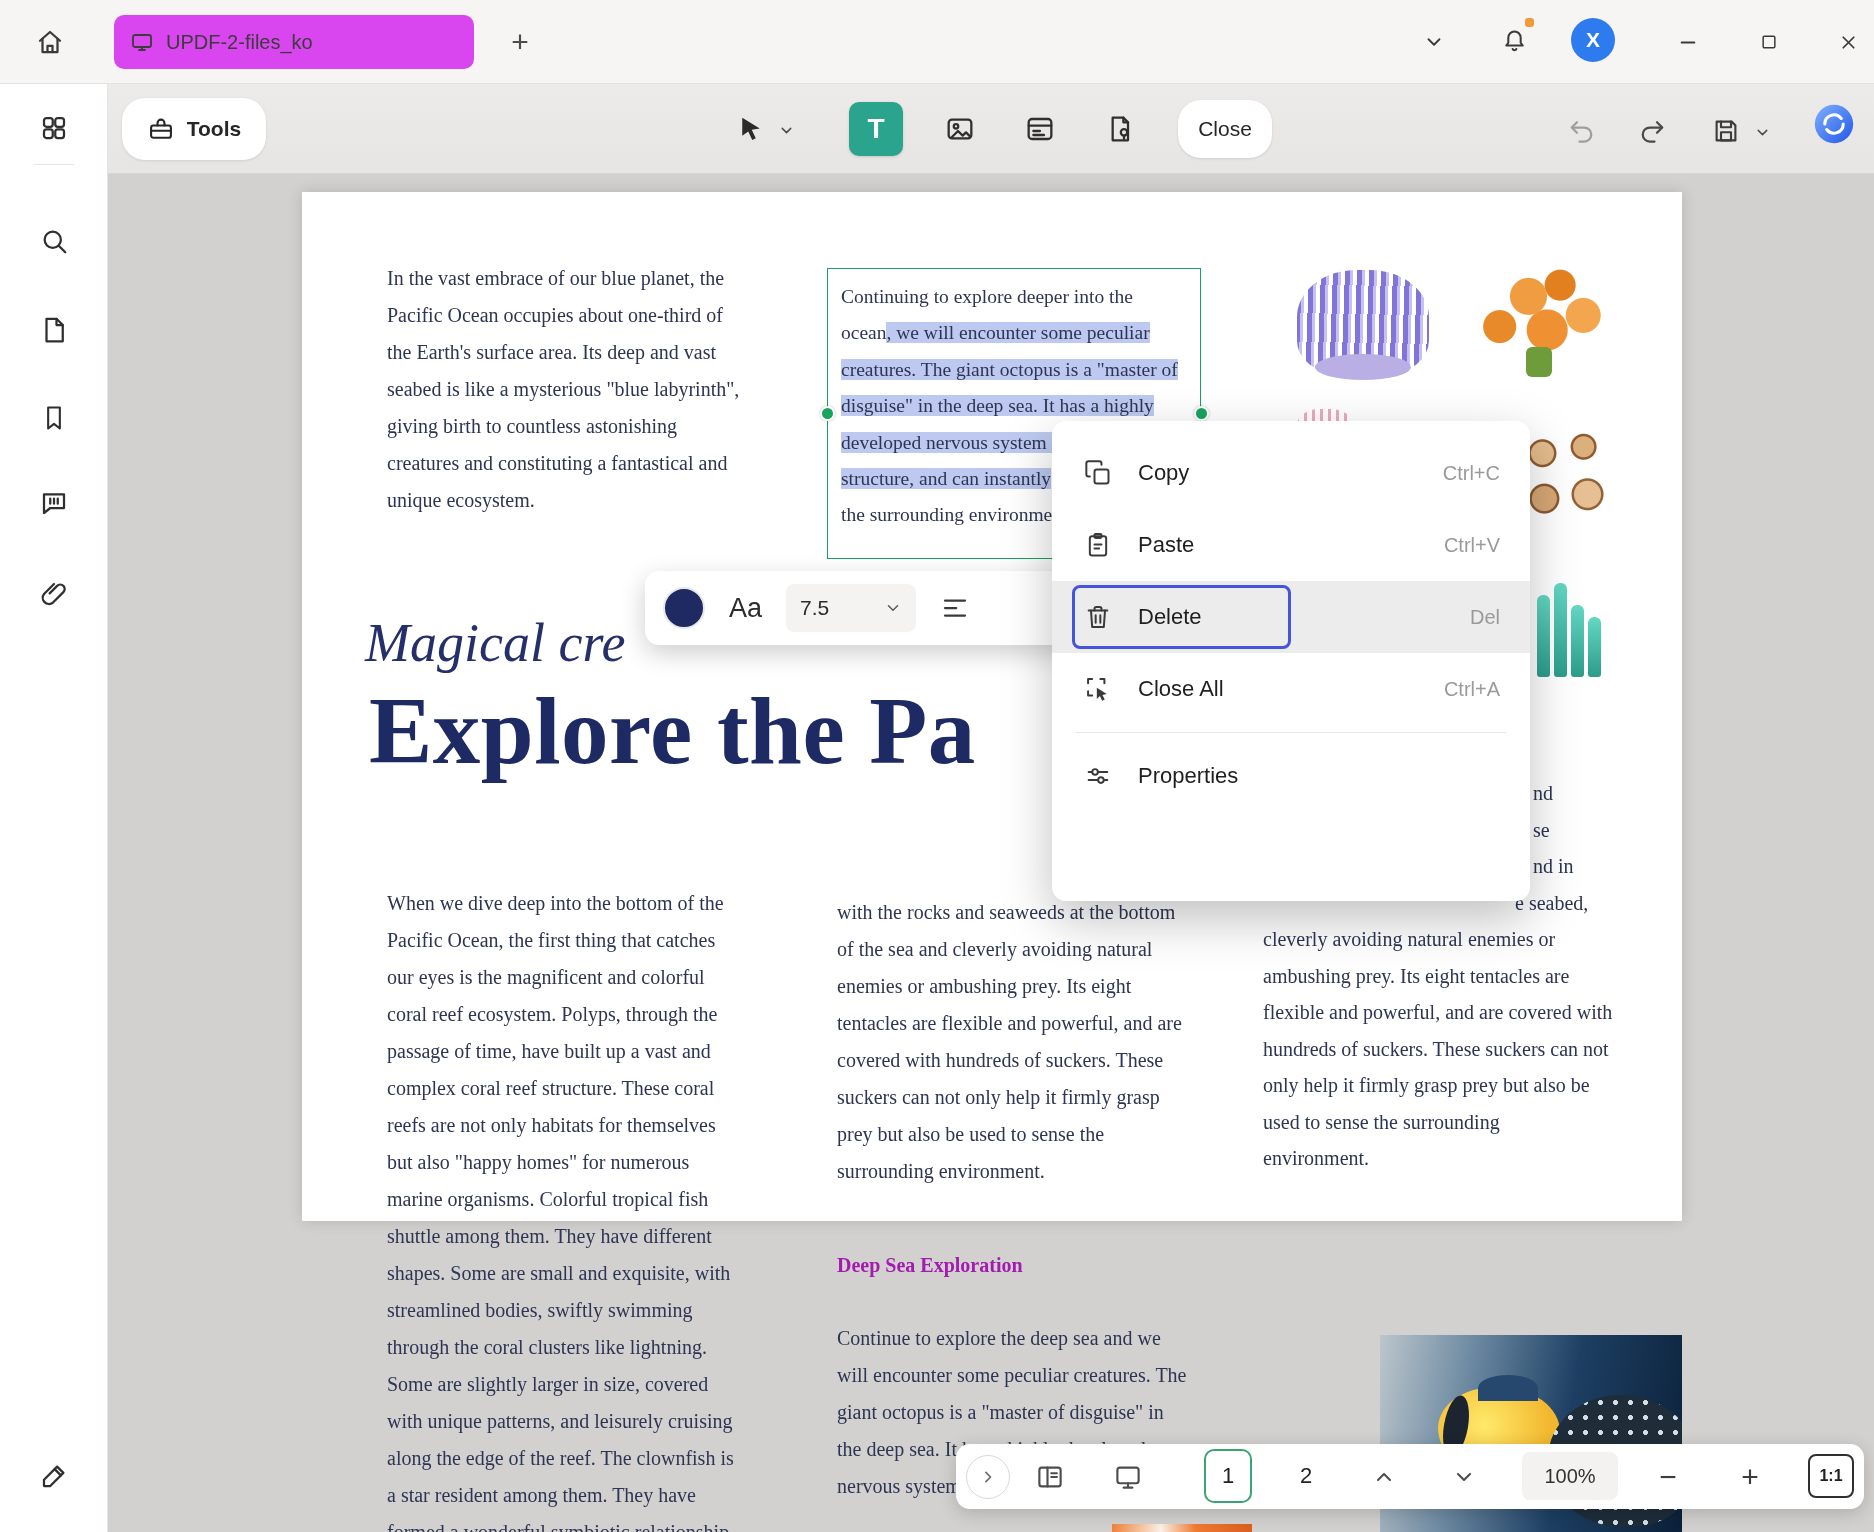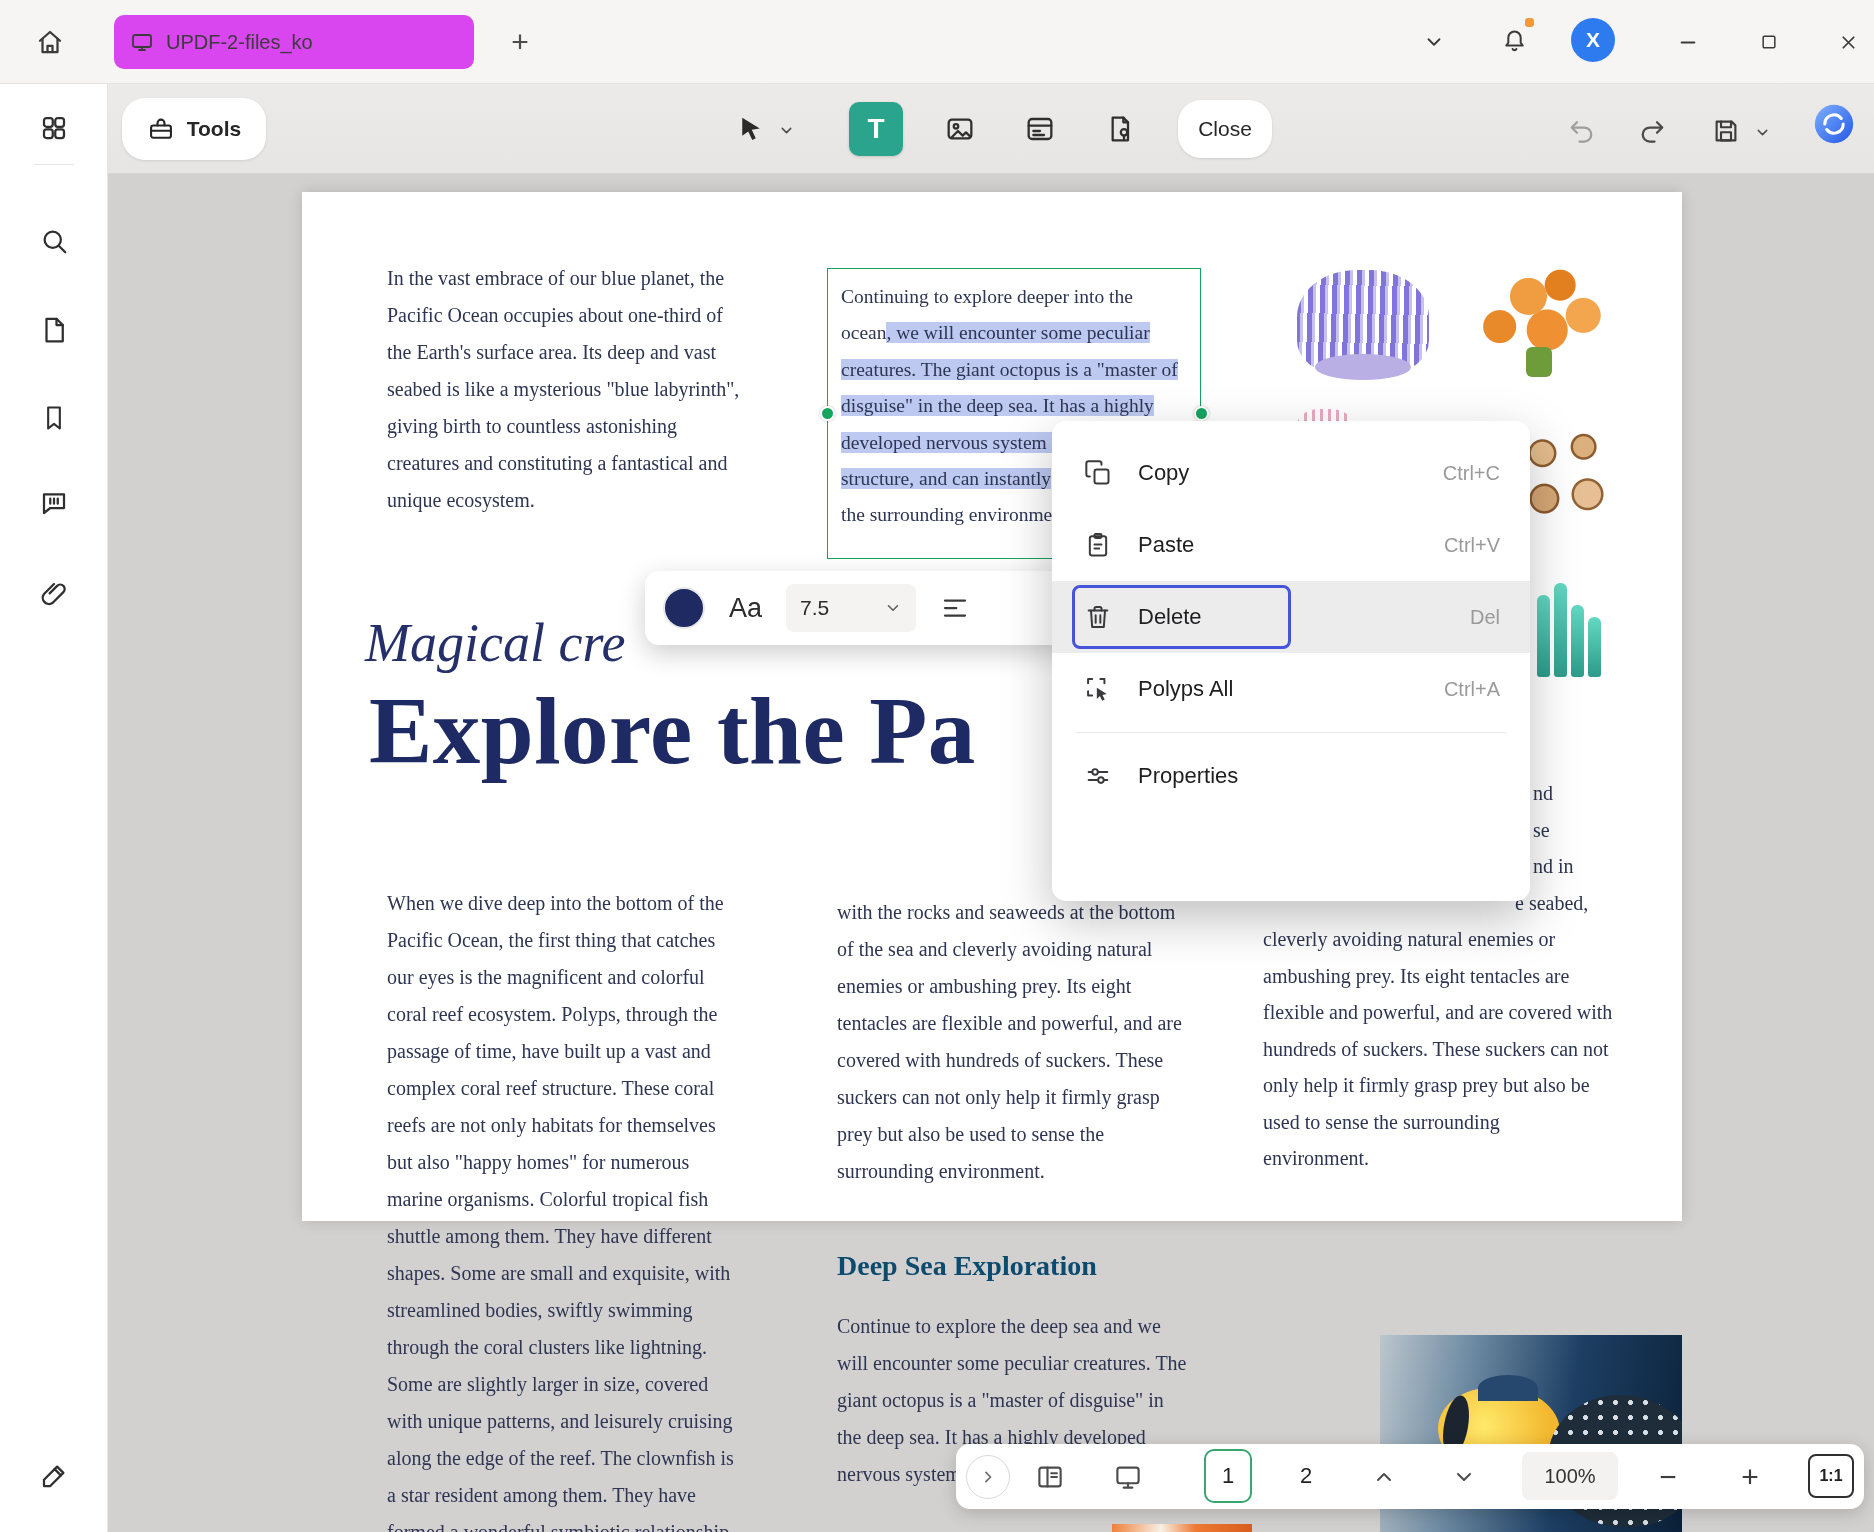--- a/index.html
+++ b/index.html
@@ -29,21 +29,21 @@
   .side-ic{left:32px;width:44px;height:44px;color:#2f2f2f}
   .side-div{left:34px;top:80px;width:40px;height:1px;background:#e7e5e4}
 
   
   .viewport{left:108px;top:174px;width:1766px;height:1358px}
   .page{left:194px;top:18px;width:1380px;height:1029px;background:#fff;box-shadow:0 0 14px rgba(0,0,0,.14)}
   .serif{font-family:"Liberation Serif",serif;color:#2e3553}
   .col{font-size:20px;line-height:37px;width:354px}
   .h-italic{font-style:italic;font-size:54px;color:#25306a;white-space:nowrap}
   .h-big{font-weight:700;font-size:95px;color:#1e2a63;letter-spacing:.5px;white-space:nowrap}
-  .h-sub{font-weight:700;font-size:28px;color:#0c4a6e;margin:57px 0 24px 0}
+  .h-sub{font-weight:700;font-size:20px;color:#a21caf;margin:57px 0 36px 0}
 
   
   .textbox{left:525px;top:76px;width:374px;height:291px;border:1.5px solid #17a45f;box-sizing:border-box;padding:10px 0 0 13px}
   .tb-line{font-family:"Liberation Serif",serif;font-size:19.5px;line-height:36.4px;color:#2e3553;white-space:nowrap}
   .hl{background:#bdc9f1}
   .handle{position:absolute;width:11px;height:11px;border-radius:50%;background:#17a45f;border:2px solid #fff;box-shadow:0 0 3px rgba(0,0,0,.25)}
 
   .frag{margin-left:270px}
 
   
@@ -401,21 +401,21 @@
         <span class="mi-short">Del</span>
         <span class="hl-ring"></span>
       </div>
       <div class="mi">
         <span class="mi-ic">
             <svg width="28" height="28" viewBox="0 0 24 24" fill="none" stroke="currentColor" stroke-width="1.7" stroke-linecap="round" stroke-linejoin="round">
               <path d="M3.5 7V3.5H7M14 3.5h3.5V7M3.5 14v3.5H7"></path>
               <path d="M11 11l8.5 5.2-3.7.9 2 4-2.2 1-2-4.1-2.6 2.6z" fill="currentColor" stroke="none"></path>
             </svg>
           </span>
-        <span class="mi-label">Polyps All</span>
+        <span class="mi-label">Close All</span>
         <span class="mi-short">Ctrl+A</span>
       </div>
       <div class="mdiv"></div>
       <div class="mi">
         <span class="mi-ic">
             <svg width="28" height="28" viewBox="0 0 24 24" fill="none" stroke="currentColor" stroke-width="1.7" stroke-linecap="round">
               <path d="M4 8.5h16M4 15.5h16"></path>
               <circle cx="9.5" cy="8.5" r="2.4" fill="#fff"></circle>
               <circle cx="14.5" cy="15.5" r="2.4" fill="#fff"></circle>
             </svg>

